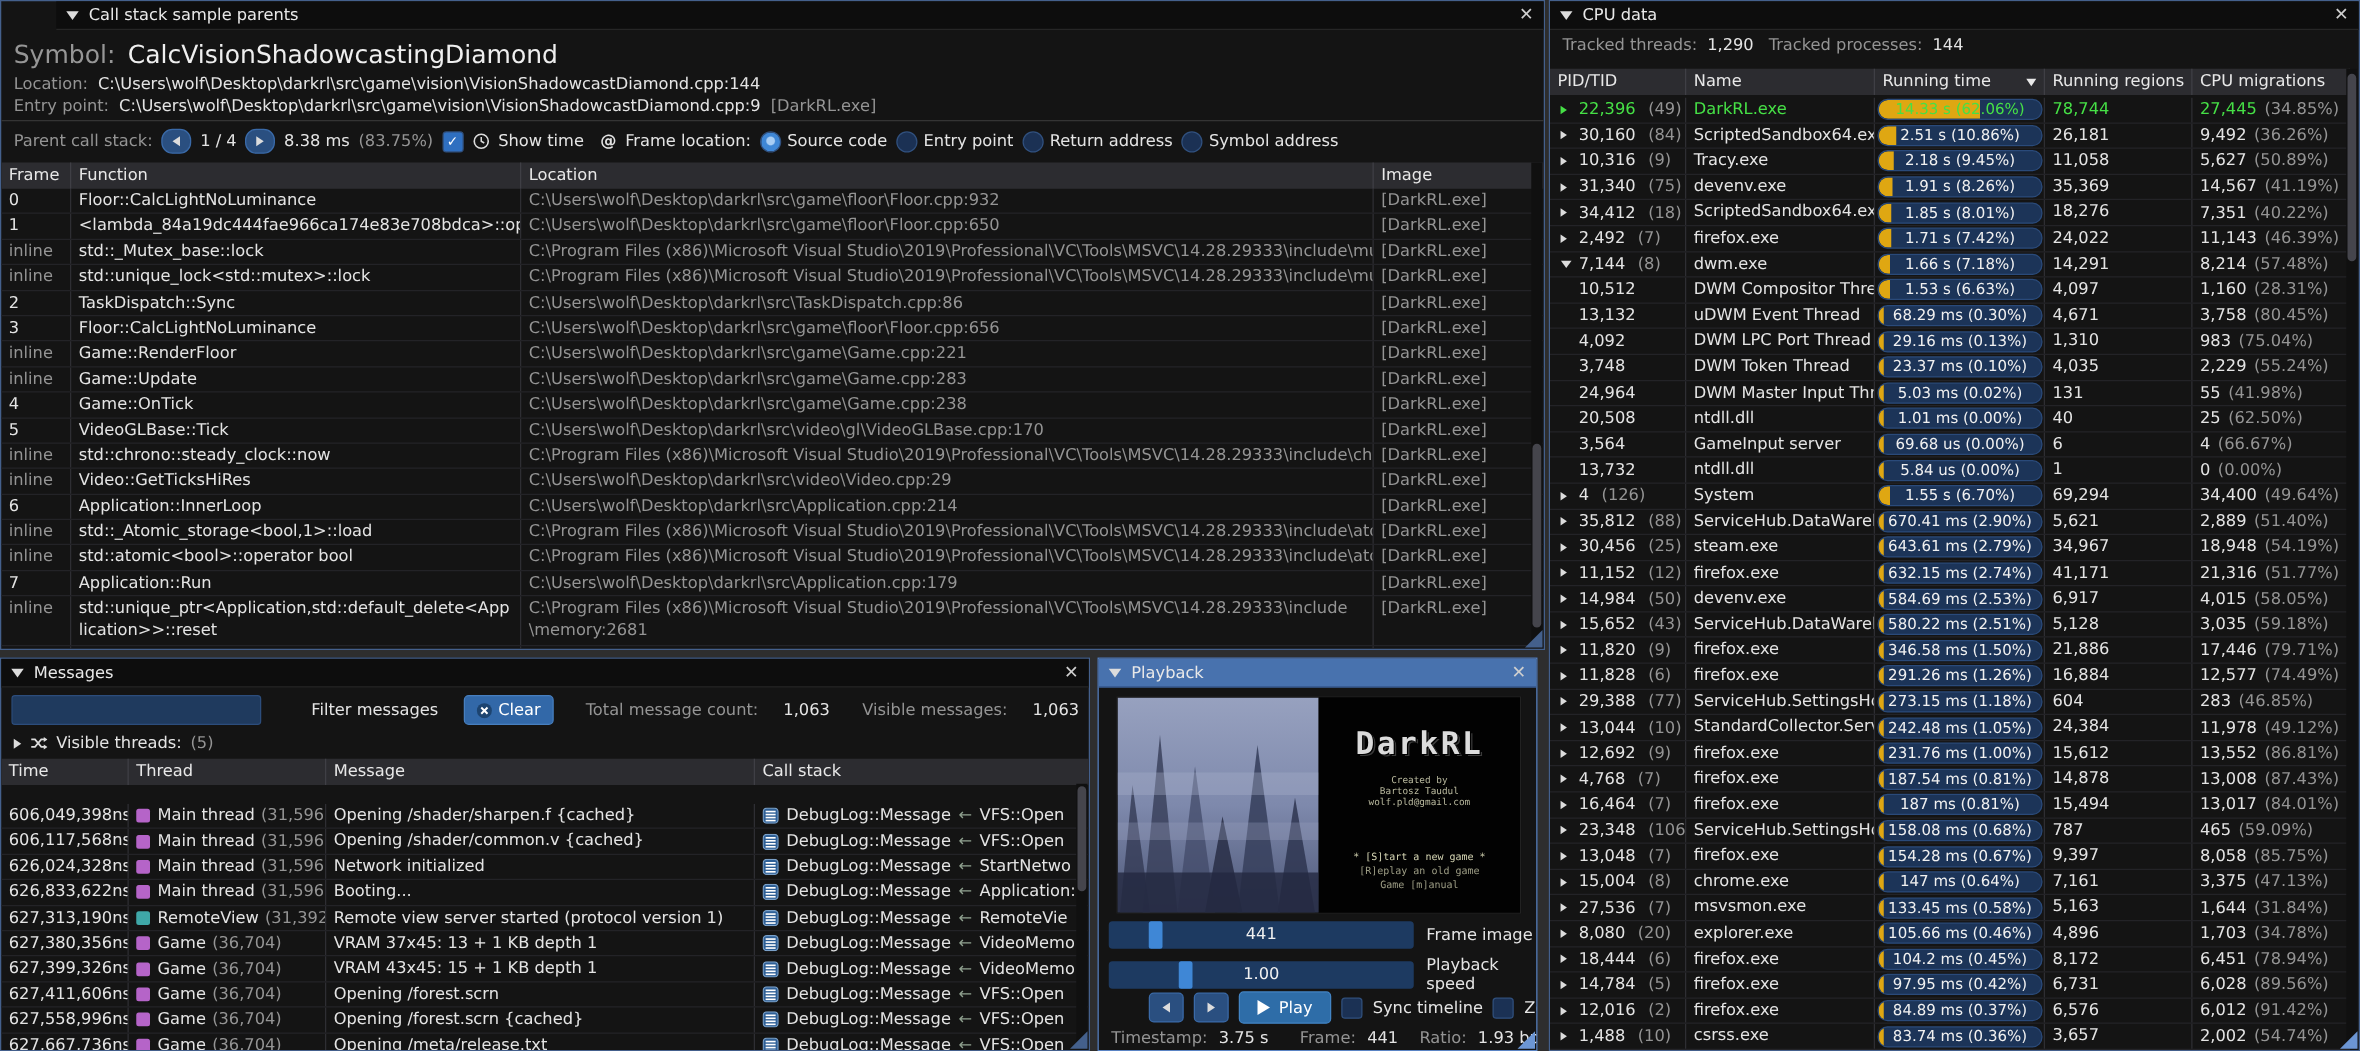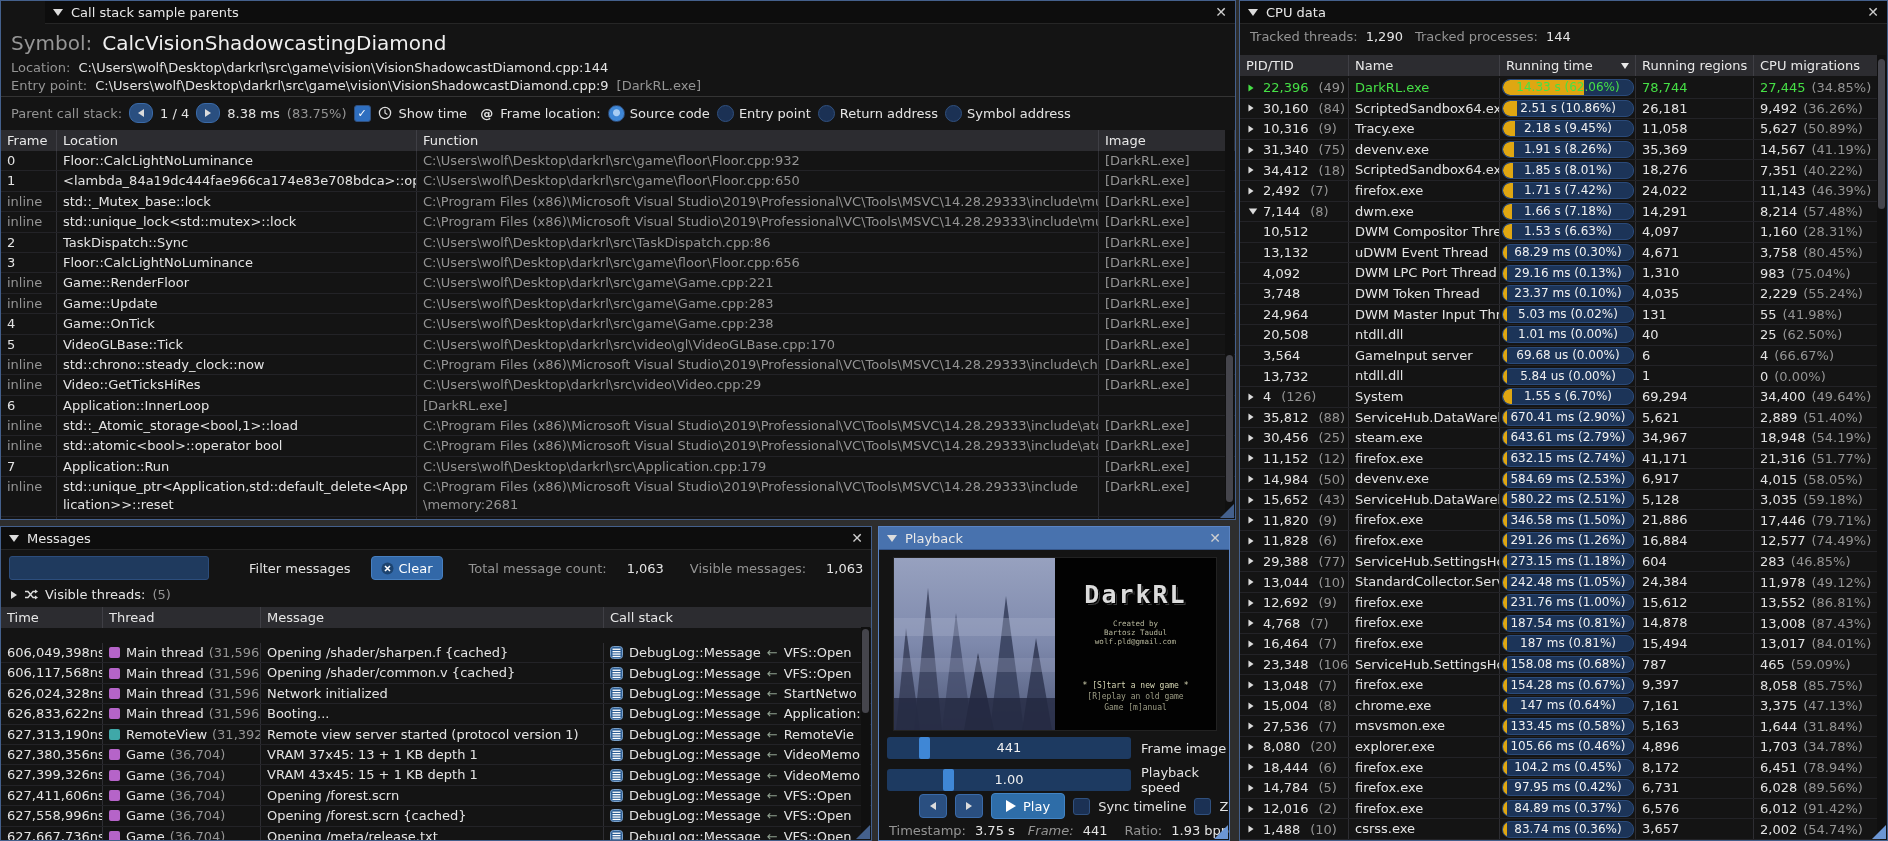--- a/index.html
+++ b/index.html
@@ -157,22 +157,22 @@
           <span>Return address</span>
         </span>
         <span style="display: inline-flex; align-items: center; gap: 5px;">
           <span class="radio"></span>
           <span>Symbol address</span>
         </span>
       </span>
   </div>
   <div class="table-head" id="cs-head">
       <div class="hcell">Frame</div>
+      <div class="hcell">Function</div>
       <div class="hcell">Location</div>
-      <div class="hcell">Function</div>
       <div class="hcell">Image</div>
     </div>
   <div id="cs-rows">
       <div class="cs-row">
         <div class="cell">0</div>
         <div class="cell">Floor::CalcLightNoLuminance</div>
         <div class="cell dim">C:\Users\wolf\Desktop\darkrl\src\game\floor\Floor.cpp:932</div>
         <div class="cell dim">[DarkRL.exe]</div>
       </div>
       <div class="cs-row">
@@ -237,20 +237,21 @@
       </div>
       <div class="cs-row">
         <div class="cell dim">inline</div>
         <div class="cell">Video::GetTicksHiRes</div>
         <div class="cell dim">C:\Users\wolf\Desktop\darkrl\src\video\Video.cpp:29</div>
         <div class="cell dim">[DarkRL.exe]</div>
       </div>
       <div class="cs-row">
         <div class="cell">6</div>
         <div class="cell">Application::InnerLoop</div>
+        <div class="cell dim">C:\Users\wolf\Desktop\darkrl\src\Application.cpp:214</div>
         <div class="cell dim">[DarkRL.exe]</div>
       </div>
       <div class="cs-row">
         <div class="cell dim">inline</div>
         <div class="cell">std::_Atomic_storage&lt;bool,1&gt;::load</div>
         <div class="cell dim">C:\Program Files (x86)\Microsoft Visual Studio\2019\Professional\VC\Tools\MSVC\14.28.29333\include\atomic:676</div>
         <div class="cell dim">[DarkRL.exe]</div>
       </div>
       <div class="cs-row">
         <div class="cell dim">inline</div>
@@ -658,21 +659,21 @@
         <span>Play</span>
     </span>
     <span class="cb"></span>
     <span>Sync timeline</span>
     <span class="cb"></span>
     <span>Zoom 2×</span>
   </div>
   <div class="pb-status">
     <span class="dim">Timestamp:</span>
     <span>3.75 s</span>
-    <span class="dim" style="margin-left:4px;font-style:italic;">Frame:</span>
+    <span class="dim" style="margin-left:16px;">Frame:</span>
     <span>441</span>
     <span class="dim" style="margin-left:8px;">Ratio:</span>
     <span>1.93 bpp</span>
   </div>
   <div class="grip blue"></div>
 </div>
 
 <div class="panel" id="cpu-panel">
   <div class="titlebar">
     <span class="tri-d"></span>

